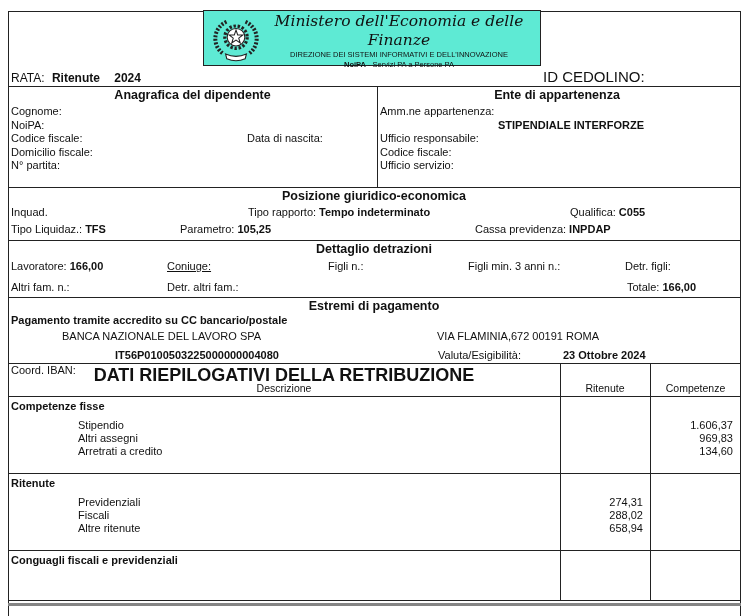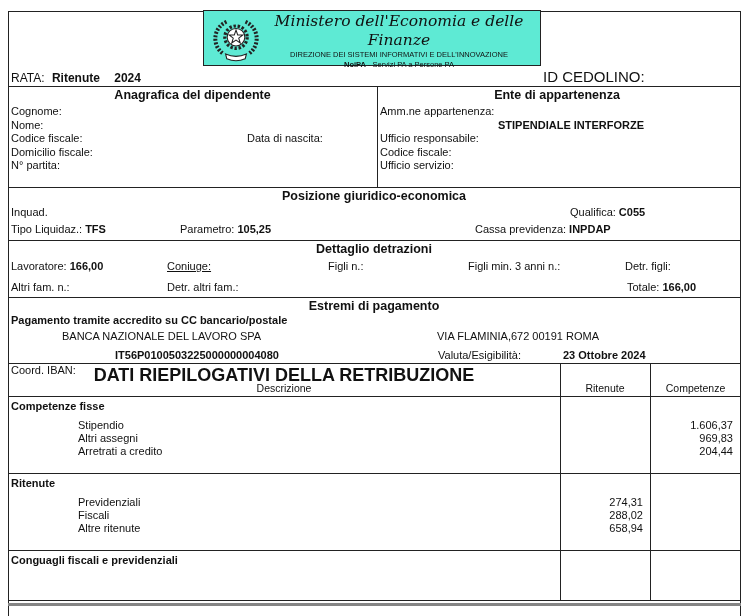--- a/index.html
+++ b/index.html
@@ -66,36 +66,39 @@
     <span class="b" style="margin-left:4px;">Ritenute</span>
     <span class="b" style="margin-left:11px;">2024</span>
   </div>
   <div class="abs idced" style="left:543px;top:68px;">ID CEDOLINO:</div>
 
   <div class="hline" style="top:86px;"></div>
   <div class="vline" style="left:377px;top:87px;height:100px;"></div>
 
   <div class="sec-title" style="left:8px;top:88px;width:369px;">Anagrafica del dipendente</div>
   <div class="abs" style="left:11px;top:105px;">Cognome:</div>
-  <div class="abs" style="left:11px;top:118.5px;">Nome:</div>
+  <div class="abs" style="left:11px;top:118.5px;">NoiPA:</div>
   <div class="abs" style="left:11px;top:132px;">Codice fiscale:</div>
   <div class="abs" style="left:247px;top:132px;">Data di nascita:</div>
   <div class="abs" style="left:11px;top:145.5px;">Domicilio fiscale:</div>
   <div class="abs" style="left:11px;top:159px;">N° partita:</div>
 
   <div class="sec-title" style="left:377px;top:88px;width:360px;">Ente di appartenenza</div>
   <div class="abs" style="left:380px;top:105px;">Amm.ne appartenenza:</div>
   <div class="abs b" style="left:498px;top:118.5px;">STIPENDIALE INTERFORZE</div>
   <div class="abs" style="left:380px;top:132px;">Ufficio responsabile:</div>
   <div class="abs" style="left:380px;top:145.5px;">Codice fiscale:</div>
   <div class="abs" style="left:380px;top:159px;">Ufficio servizio:</div>
 
   <div class="hline" style="top:187px;"></div>
   <div class="sec-title" style="left:8px;top:189px;width:732px;">Posizione giuridico-economica</div>
   <div class="abs" style="left:11px;top:206px;">Inquad.</div>
+  <div class="abs" style="left:248px;top:206px;">
+    <span>Tipo rapporto:</span><span class="b gap3">Tempo indeterminato</span>
+  </div>
   <div class="abs" style="left:570px;top:206px;">
     <span>Qualifica:</span><span class="b gap3">C055</span>
   </div>
   <div class="abs" style="left:11px;top:223px;">
     <span>Tipo Liquidaz.:</span><span class="b gap3">TFS</span>
   </div>
   <div class="abs" style="left:180px;top:223px;">
     <span>Parametro:</span><span class="b gap3">105,25</span>
   </div>
   <div class="abs" style="left:475px;top:223px;">
@@ -145,21 +148,21 @@
       <div class="comp">1.606,37</div>
     </div>
     <div class="trow">
       <div class="lbl">Altri assegni</div>
       <div class="rit"></div>
       <div class="comp">969,83</div>
     </div>
     <div class="trow">
       <div class="lbl">Arretrati a credito</div>
       <div class="rit"></div>
-      <div class="comp">204,44</div>
+      <div class="comp">134,60</div>
     </div>
   </div>
   <div class="hline" style="top:473px;"></div>
 
   <div class="tsec" style="top:474px;height:76px;">
     <div class="tsec-name">Ritenute</div>
     <div class="trow first">
       <div class="lbl">Previdenziali</div>
       <div class="rit">274,31</div>
       <div class="comp"></div>

